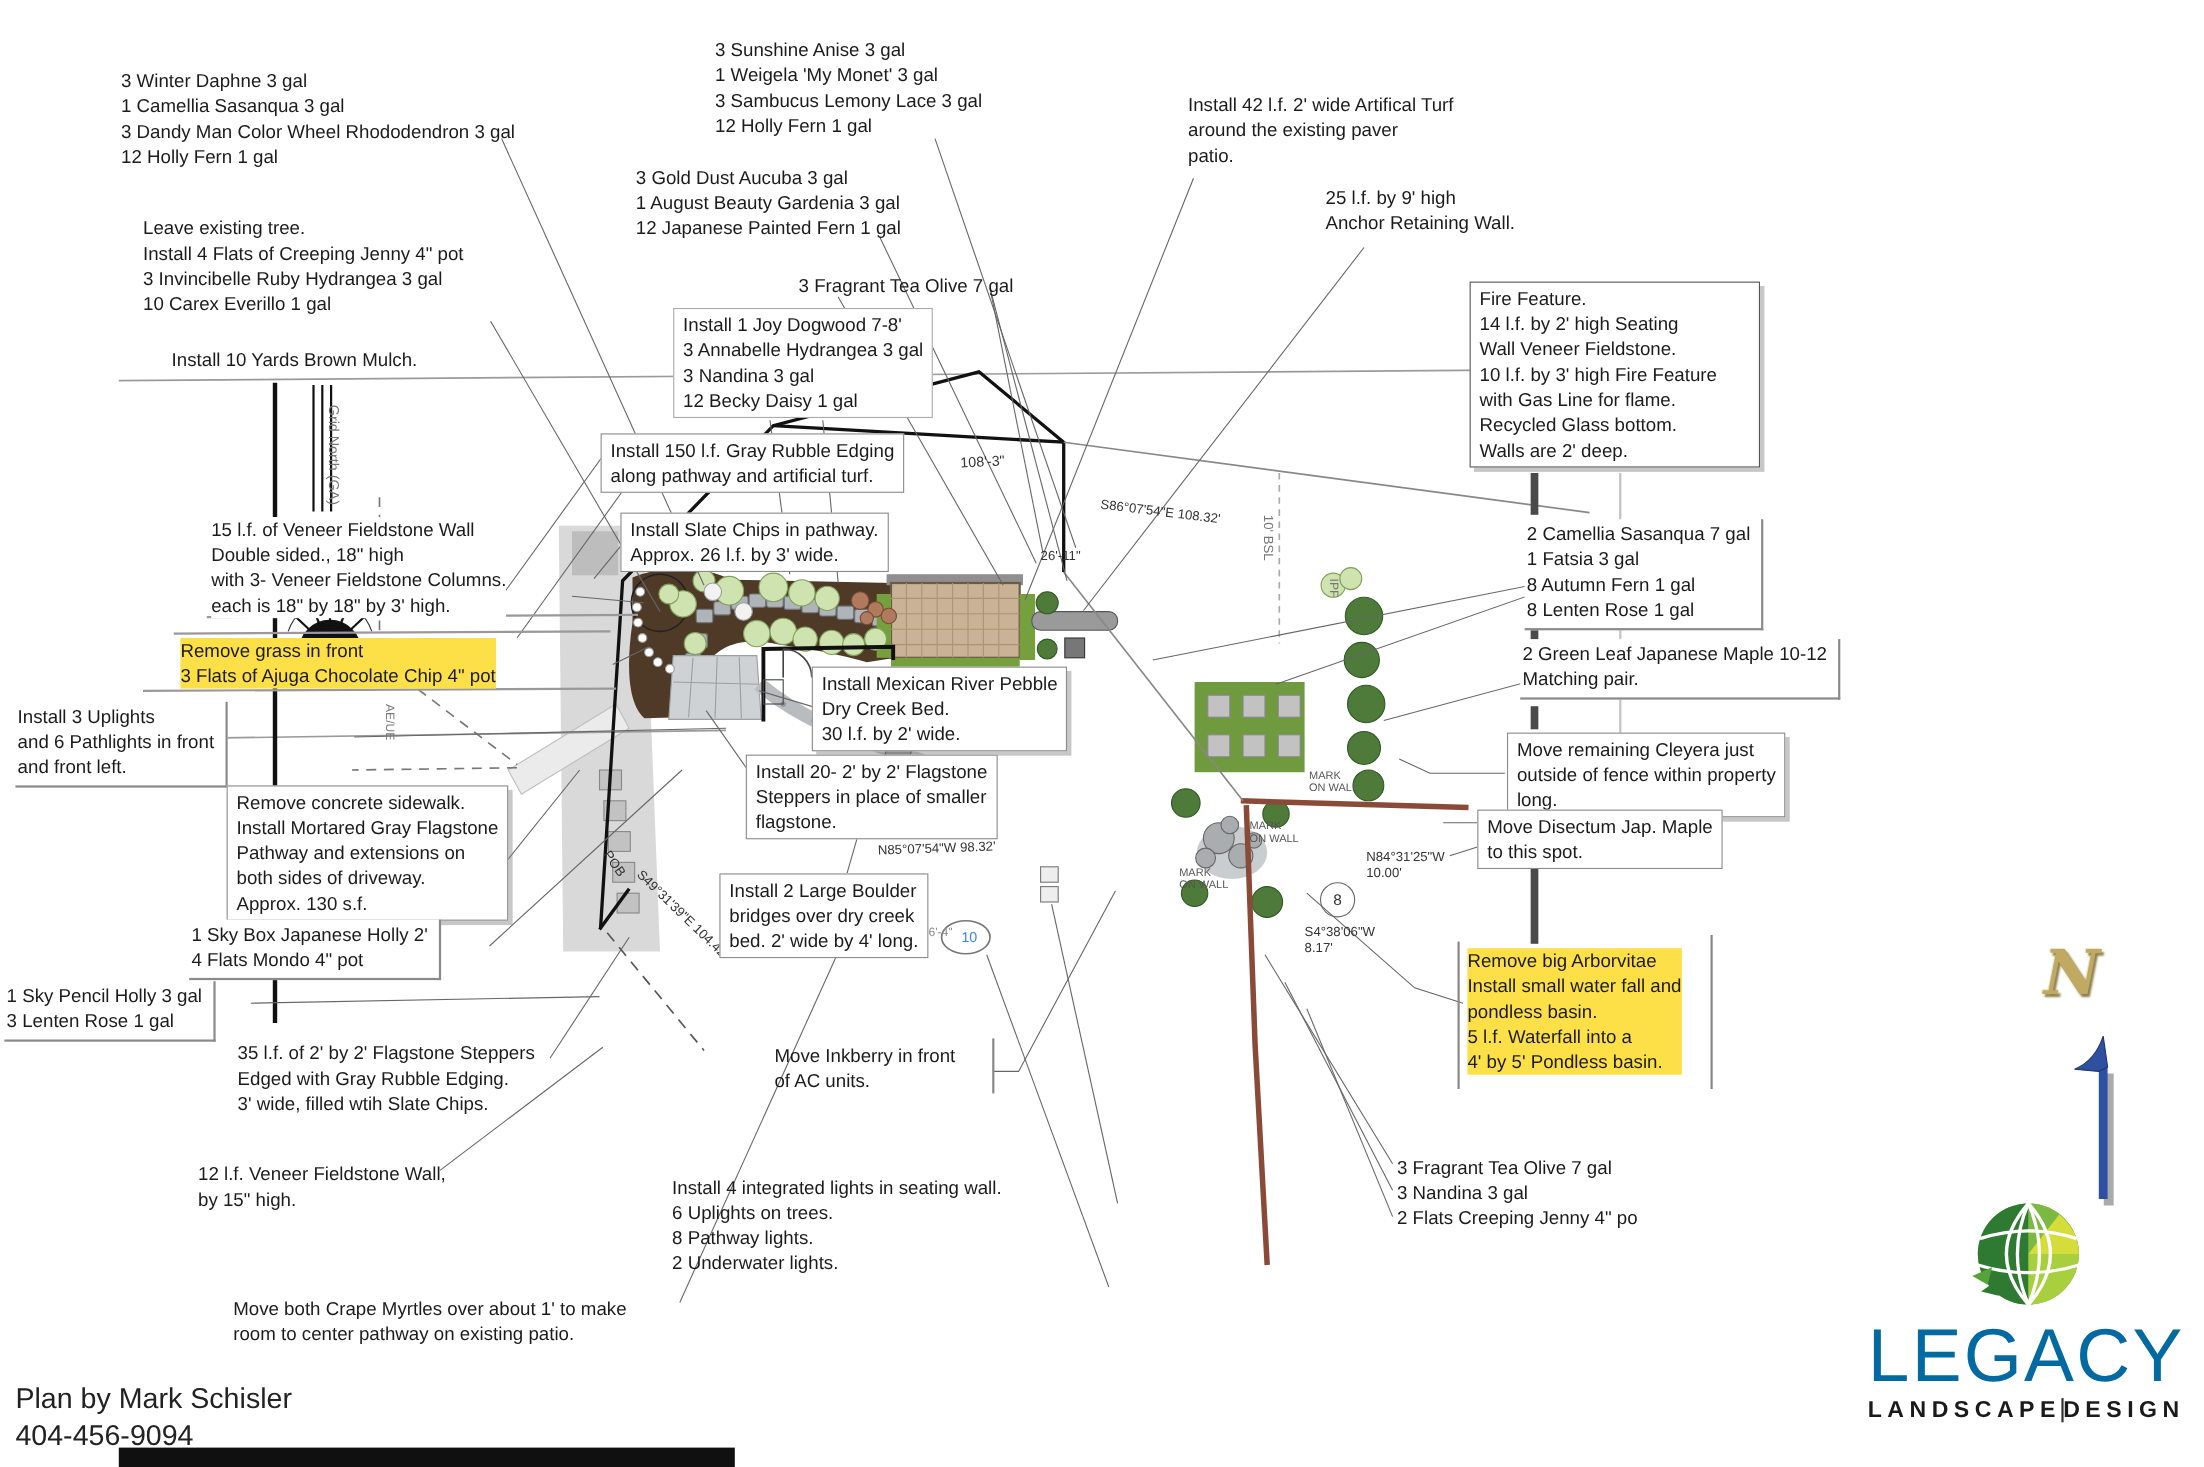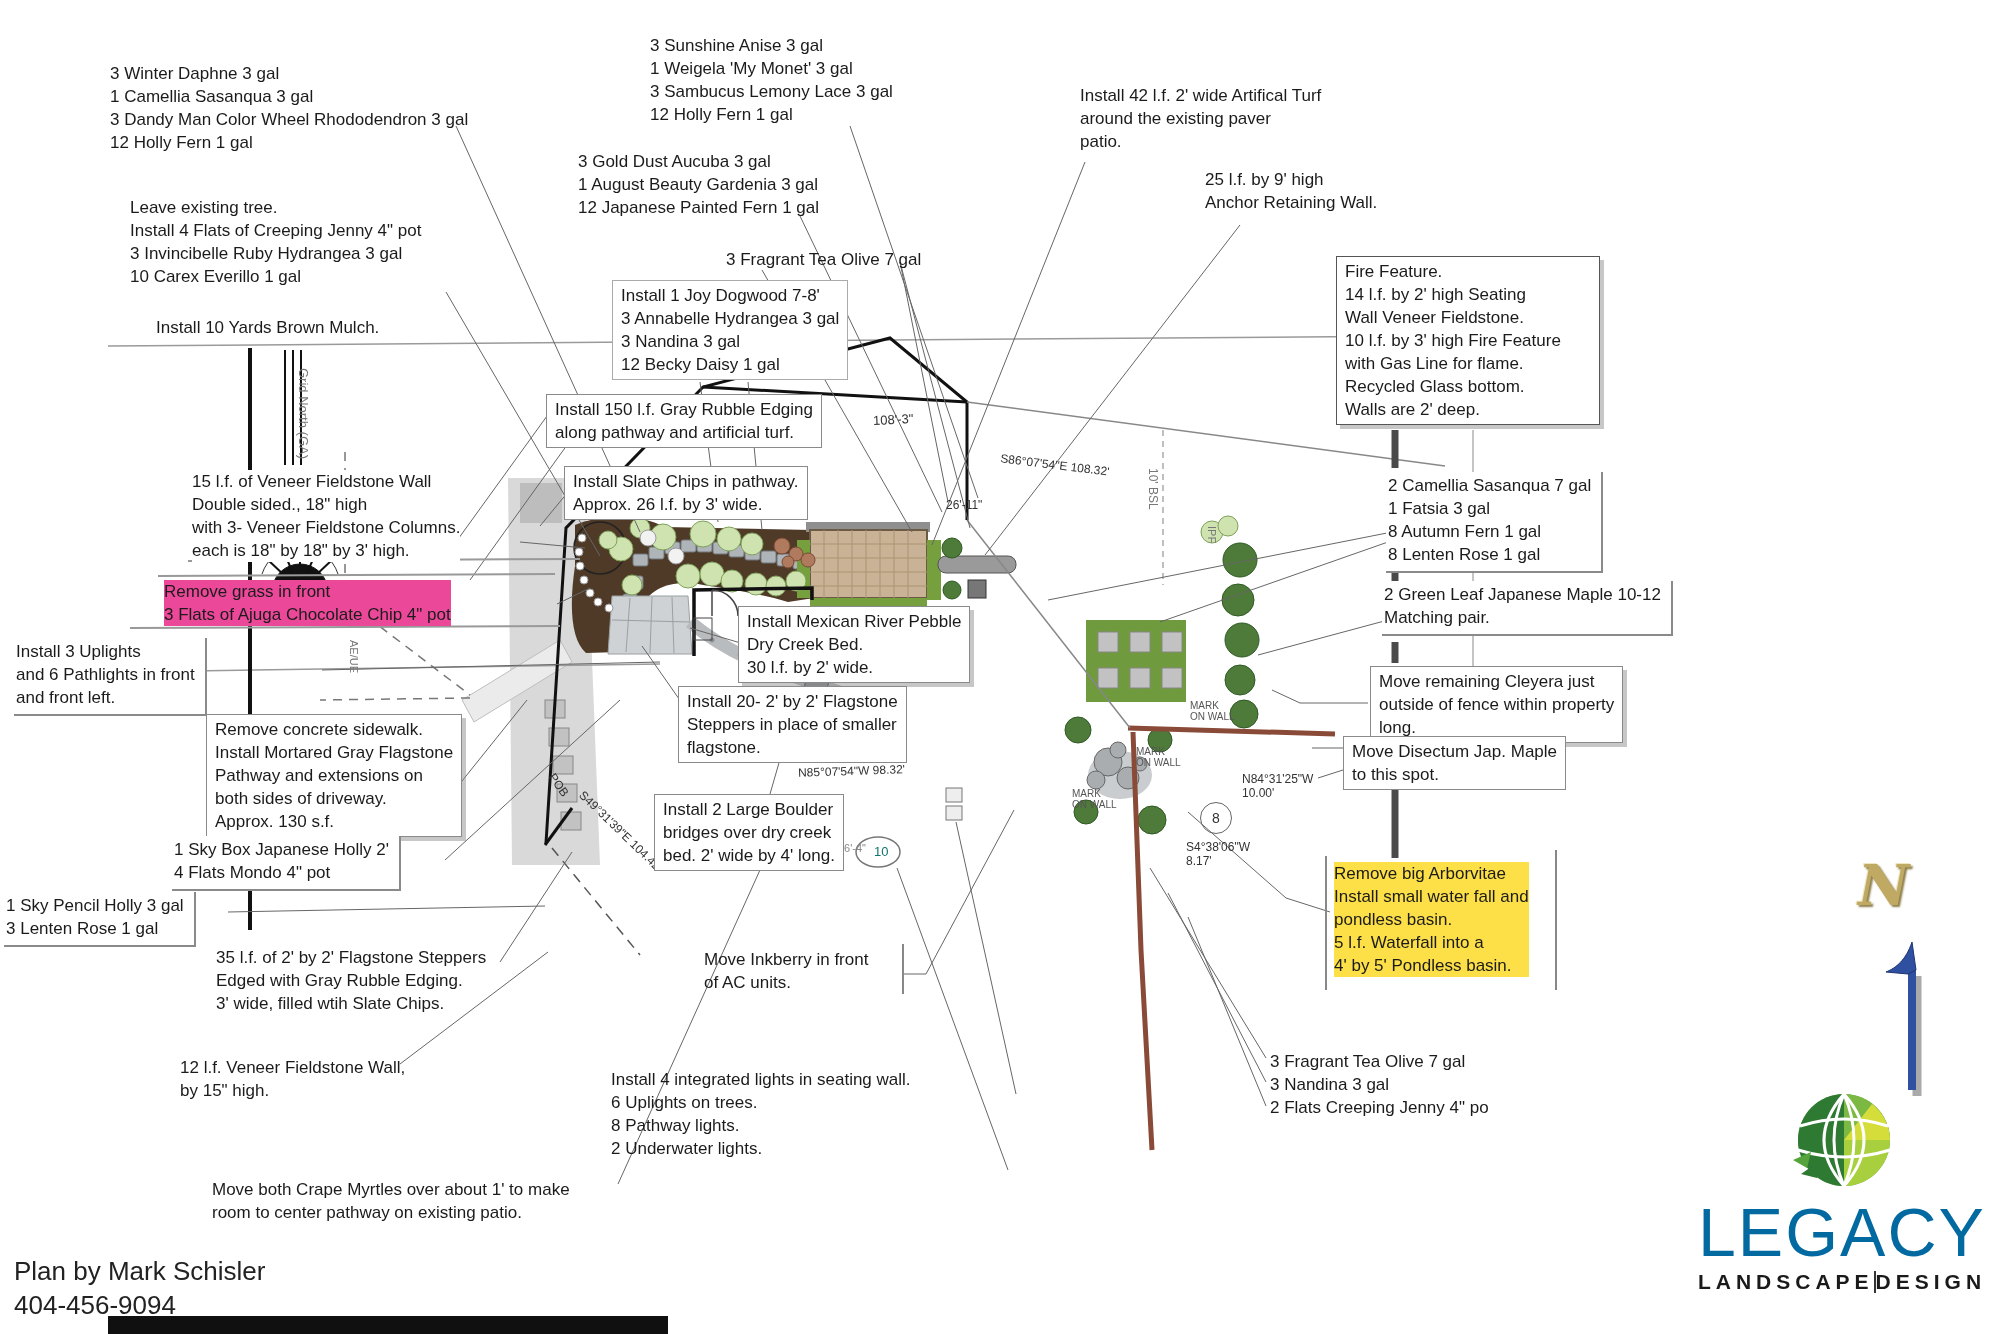--- a/index.html
+++ b/index.html
@@ -363,21 +363,21 @@
 Recycled Glass bottom.
 Walls are 2' deep.</div>
   <div class="note boxed" style="left:546px;top:394px">Install 150 l.f. Gray Rubble Edging
 along pathway and artificial turf.</div>
   <div class="note boxed" style="left:564px;top:466px">Install Slate Chips in pathway.
 Approx. 26 l.f. by 3' wide.</div>
   <div class="note" style="left:192px;top:470px;background:#fff">15 l.f. of Veneer Fieldstone Wall
 Double sided., 18" high
 with 3- Veneer Fieldstone Columns.
 each is 18" by 18" by 3' high.</div>
-  <div class="note" style="left:164px;top:580px;background:#ec4899">Remove grass in front
+  <div class="note" style="left:164px;top:580px;background:#fde047">Remove grass in front
 3 Flats of Ajuga Chocolate Chip 4" pot</div>
   <div class="note rb" style="left:14px;top:638px">Install 3 Uplights
 and 6 Pathlights in front
 and front left.</div>
   <div class="note boxed shadow" style="left:206px;top:714px">Remove concrete sidewalk.
 Install Mortared Gray Flagstone
 Pathway and extensions on
 both sides of driveway.
 Approx. 130 s.f.</div>
   <div class="note rb" style="left:1386px;top:472px">2 Camellia Sasanqua 7 gal
@@ -441,21 +441,21 @@
 ON WALL</div>
   <div class="survey tiny" style="left:1072px;top:788px">MARK
 ON WALL</div>
   <div class="survey tiny" style="left:1190px;top:700px">MARK
 ON WALL</div>
   <div class="survey vert" style="left:296px;top:368px;color:#777;font-size:13px">Grid North (GA)</div>
   <div class="survey vert" style="left:348px;top:640px;color:#777;font-size:11px">AE/UE</div>
   <div class="survey" style="left:546px;top:778px;transform:rotate(55deg)">POB</div>
   <div class="survey" style="left:838px;top:842px;color:#888;font-size:11px">86'-4"</div>
   <div class="circle-ref" style="left:1200px;top:802px;width:30px;height:30px">8</div>
-  <div class="survey" style="left:874px;top:844px;font-size:13px;color:#0f766e">10</div>
+  <div class="survey" style="left:874px;top:844px;font-size:13px;color:#3b82f6">10</div>
 
   <div id="compass-n">N</div>
   <svg width="80" height="180" style="left:1868px;top:930px" viewBox="0 0 80 180">
     <line x1="44" y1="160" x2="44" y2="40" stroke="#aaa" stroke-width="9" transform="translate(5,6)"></line>
     <line x1="44" y1="160" x2="44" y2="40" stroke="#2f4fa0" stroke-width="8"></line>
     <path d="M44,12 C38,30 28,38 18,42 L40,44 L48,40 Z" fill="#2f4fa0" stroke="#1d3570" stroke-width="1"></path>
   </svg>
 
   <div id="logo">
     <svg width="110" height="104" viewBox="0 0 110 104" style="position:relative;display:block;margin:0 auto">

